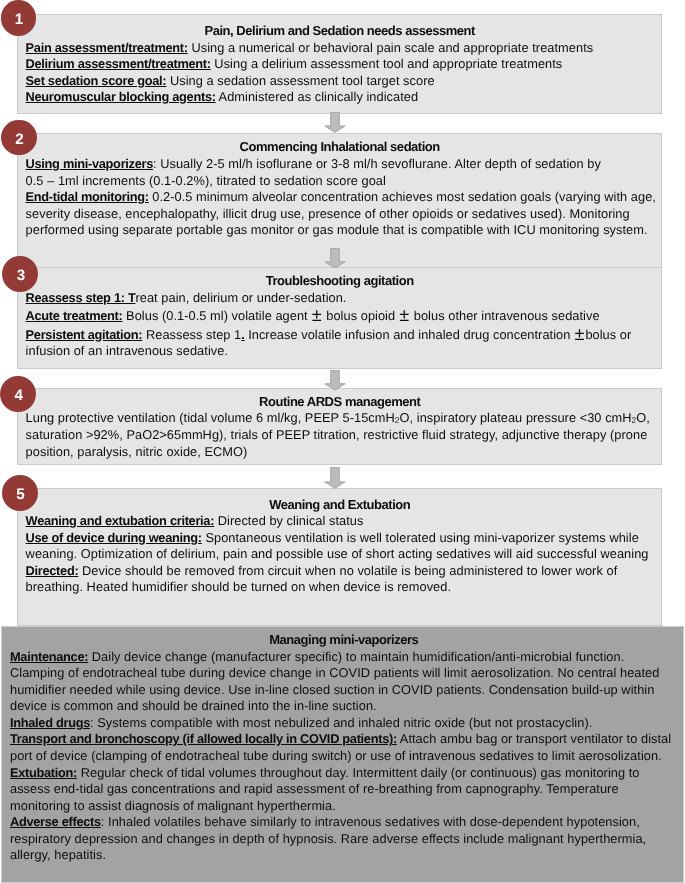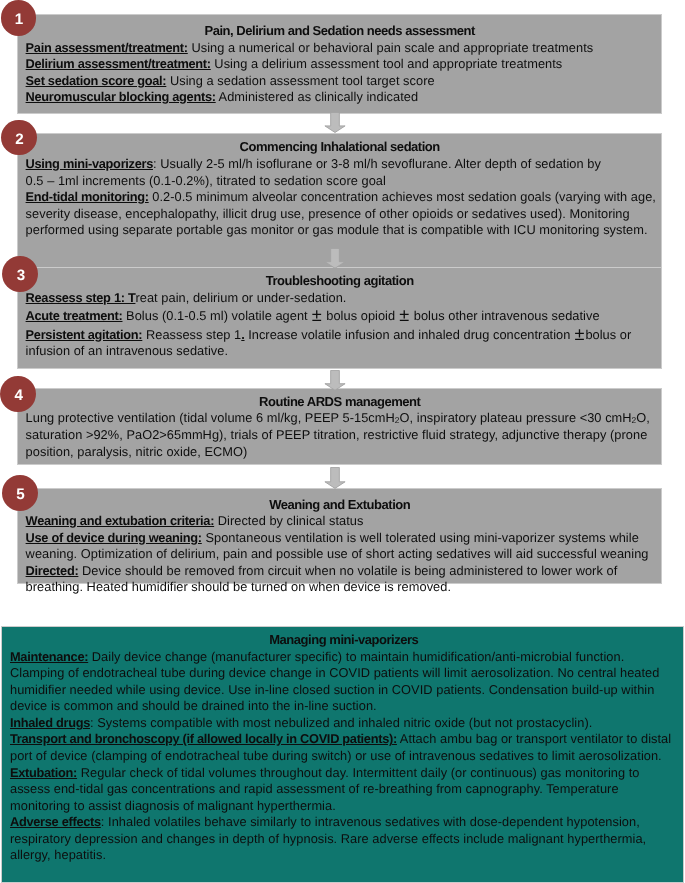--- a/index.html
+++ b/index.html
@@ -2,23 +2,23 @@
 <html><head>
 <meta charset="utf-8">
 <title>Pain, Delirium and Sedation needs assessment pathway</title>
 <style>
 html,body{margin:0;padding:0;}
 body{width:685px;height:883px;background:#ffffff;
   font-family:"Liberation Sans", sans-serif;color:#0d0d0d;
   -webkit-font-smoothing:antialiased;
   text-rendering:geometricPrecision;}
 .page{position:relative;width:685px;height:883px;overflow:hidden;}
-.step{position:absolute;box-sizing:border-box;background:#a3a3a3;
+.step{position:absolute;box-sizing:border-box;background:#e5e5e5;
   border:1px solid #cbcbcb;}
-.note{position:absolute;box-sizing:border-box;background:#0f766e;
+.note{position:absolute;box-sizing:border-box;background:#a3a3a3;
   border:1px solid #cbcbcb;}
 .badge{position:absolute;border-radius:50%;
   background:#933a36;z-index:6;}
 .badge span{position:absolute;left:0;top:0;right:0;bottom:0;display:flex;
   align-items:center;justify-content:center;color:#fff;font-weight:700;
   font-size:15.2px;line-height:1;padding-left:1.6px;padding-top:3.4px;}
 .inner{position:absolute;left:0;top:0;right:0;}
 .title{font-weight:700;text-align:center;font-size:13px;letter-spacing:-0.47px;
   line-height:16.55px;margin:0;white-space:nowrap;}
 .para{font-size:12.8px;letter-spacing:0.05px;line-height:16.55px;margin:0;
@@ -67,21 +67,21 @@
     </div>
   <div class="step" style="left:17px;top:388.3px;width:645px;height:76.9px;">
     <div class="inner" style="padding:4.6px 7.2px 0 7.6px;">
       <p class="title">Routine ARDS management</p>
       <p class="para">Lung protective ventilation (tidal volume 6 ml/kg, PEEP 5-15cmH<sub>2</sub>O, inspiratory plateau pressure &lt;30 cmH<sub>2</sub>O,<br>saturation &gt;92%, PaO2&gt;65mmHg), trials of PEEP titration, restrictive fluid strategy, adjunctive therapy (prone<br>position, paralysis, nitric oxide, ECMO)</p>
     </div>
   </div>
   <div class="badge" style="left:0.1px;top:376.0px;width:35.8px;height:35.8px;">
       <span>4</span>
     </div>
-  <div class="step" style="left:17px;top:487.5px;width:645px;height:96px;">
+  <div class="step" style="left:17px;top:487.5px;width:645px;height:138px;">
     <div class="inner" style="padding:8.0px 7.2px 0 7.6px;">
       <p class="title">Weaning and Extubation</p>
       <p class="para"><b>Weaning and extubation criteria:</b> Directed by clinical status</p>
       <p class="para"><b>Use of device during weaning:</b> Spontaneous ventilation is well tolerated using mini-vaporizer systems while<br>weaning. Optimization of delirium, pain and possible use of short acting sedatives will aid successful weaning</p>
       <p class="para"><b>Directed:</b> Device should be removed from circuit when no volatile is being administered to lower work of<br>breathing. Heated humidifier should be turned on when device is removed.</p>
     </div>
   </div>
   <div class="badge" style="left:1.6px;top:474.9px;width:36.2px;height:36.2px;">
       <span>5</span>
     </div>

